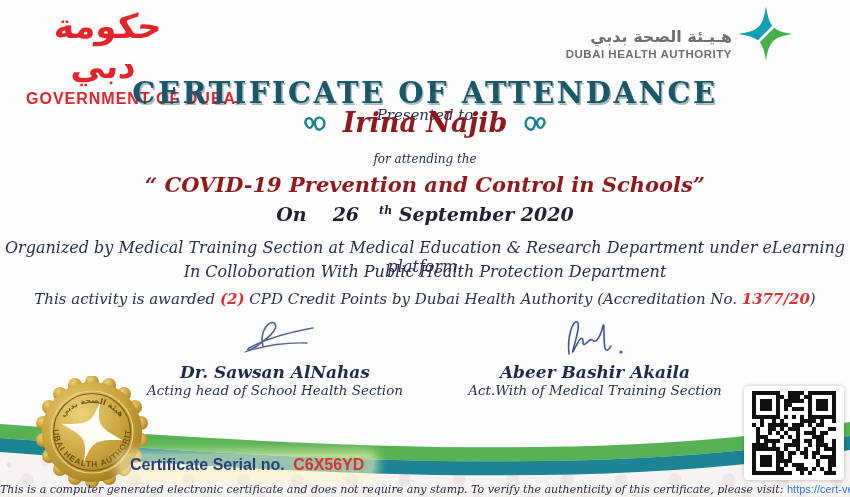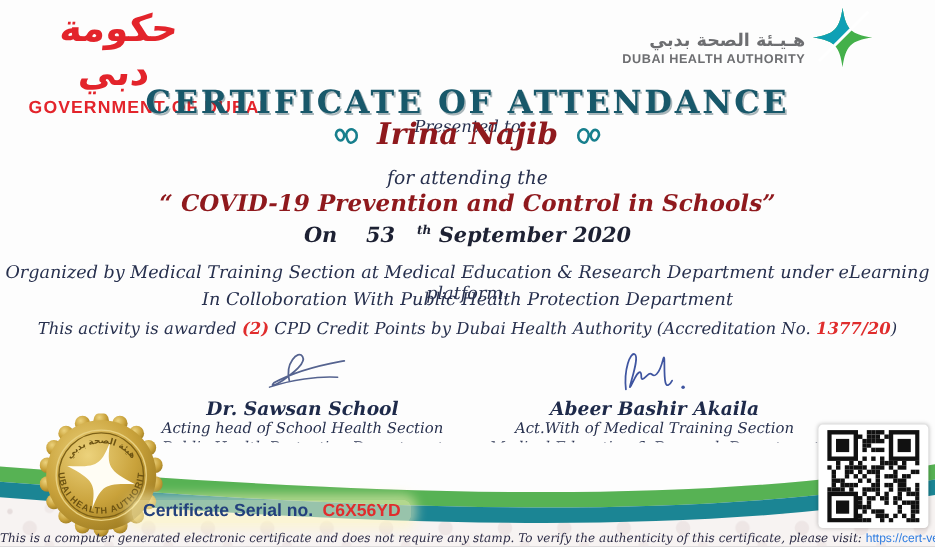--- a/index.html
+++ b/index.html
@@ -22,21 +22,21 @@
   #dha-arabic{font-family:"DejaVu Sans", sans-serif;font-size:16px;color:#6d6e71;font-weight:bold;}
   #dha-caption{font-family:"Liberation Sans", sans-serif;font-size:11.5px;font-weight:bold;
     color:#6d6e71;letter-spacing:.5px;white-space:nowrap;margin-top:2px;}
 
   
   #title{top:76px;font-size:29px;font-weight:bold;letter-spacing:2.5px;
     color:var(--title_teal,#18586a);text-shadow:1.4px 1.6px 0 rgba(12,48,60,.35);}
   #presented-to{top:106px;font-size:15px;font-style:italic;color:var(--ink,#27304e);}
   #name-row{top:107px;display:flex;justify-content:center;align-items:center;gap:14px;left:0;right:0;}
   #recipient{font-size:27px;font-weight:bold;font-style:italic;color:var(--maroon,#8f191d);}
-  #for-attending{top:152px;font-size:17px;font-style:italic;color:var(--ink,#27304e);}
+  #for-attending{top:152px;font-size:12px;font-style:italic;color:var(--ink,#27304e);}
   #course-title{top:172px;font-size:21px;font-weight:bold;font-style:italic;color:var(--maroon,#8f191d);}
   #date-line{top:203px;font-size:19px;font-weight:bold;font-style:italic;color:#1d2133;}
   #date-line .day{margin-left:26px;}
   #date-line sup{font-size:11px;padding-left:20px;}
   #org-line1{top:238px;font-size:16px;font-style:italic;color:var(--ink,#27304e);}
   #org-line2{top:262px;font-size:16px;font-style:italic;color:var(--ink,#27304e);}
   #cpd-line{top:290px;font-size:15px;font-style:italic;color:var(--ink,#27304e);}
   .red{color:var(--accent_red,#e02d2d);font-weight:bold;font-style:italic;}
 
   
@@ -107,36 +107,36 @@
     <span id="recipient">Irina Najib</span>
     <svg class="ornament" width="28" height="20" viewBox="0 0 24 18" style="transform:scaleX(-1)">
       <path d="M5 12 C1 7 6 2 9 6 C12 10 8 16 5 12 Z M13 13 C9 5 17 1 20 7 C22 13 15 18 13 13 Z" fill="none" stroke="#177f8d" stroke-width="2.1"></path>
     </svg>
   </div>
 
   <div class="abs center" id="for-attending">for attending the</div>
   <div class="abs center" id="course-title">“ COVID-19 Prevention and Control in Schools”</div>
 
   <div class="abs center" id="date-line">
-    <span>On</span><span class="day">53</span><sup>th</sup><span> September 2020</span>
+    <span>On</span><span class="day">26</span><sup>th</sup><span> September 2020</span>
   </div>
 
   <div class="abs center" id="org-line1">Organized by Medical Training Section at Medical Education &amp; Research Department under eLearning platform.</div>
   <div class="abs center" id="org-line2">In Colloboration With Public Health Protection Department</div>
 
   <div class="abs center" id="cpd-line">
     <span>This activity is awarded </span><span class="red">(2)</span><span> CPD Credit Points by Dubai Health Authority (Accreditation No. </span><span class="red">1377/20</span><span>)</span>
   </div>
 
   <div class="abs signatory" id="signatory-left">
     <svg class="sig-svg" width="120" height="48" viewBox="0 0 120 48">
       <path d="M48,34 C44,18 56,6 60,12 C64,18 50,28 42,34 C36,38 30,40 34,36 C60,22 88,18 98,16" fill="none" stroke="#55638f" stroke-width="1.6" stroke-linecap="round"></path>
       <path d="M30,40 C50,33 74,30 92,31" fill="none" stroke="#55638f" stroke-width="1.3" stroke-linecap="round"></path>
     </svg>
-    <div class="sig-name">Dr. Sawsan School</div>
+    <div class="sig-name">Dr. Sawsan AlNahas</div>
     <div class="sig-title">Acting head of School Health Section</div>
     <div class="sig-title">Public Health Protection Department</div>
   </div>
 
   <div class="abs signatory" id="signatory-right">
     <svg class="sig-svg" width="120" height="48" viewBox="0 0 120 48">
       <path d="M34,42 C32,24 38,8 42,10 C46,12 40,30 38,38 C37,42 38,40 42,32 C45,26 48,24 48,30 C48,36 52,30 55,28 C58,26 58,32 62,28 C65,25 66,22 68,14 C70,8 68,28 70,36 C71,40 74,38 76,34" fill="none" stroke="#3f55a0" stroke-width="1.6" stroke-linecap="round"></path>
       <circle cx="86" cy="40" r="1.6" fill="#3f55a0"></circle>
     </svg>
     <div class="sig-name">Abeer Bashir Akaila</div>

